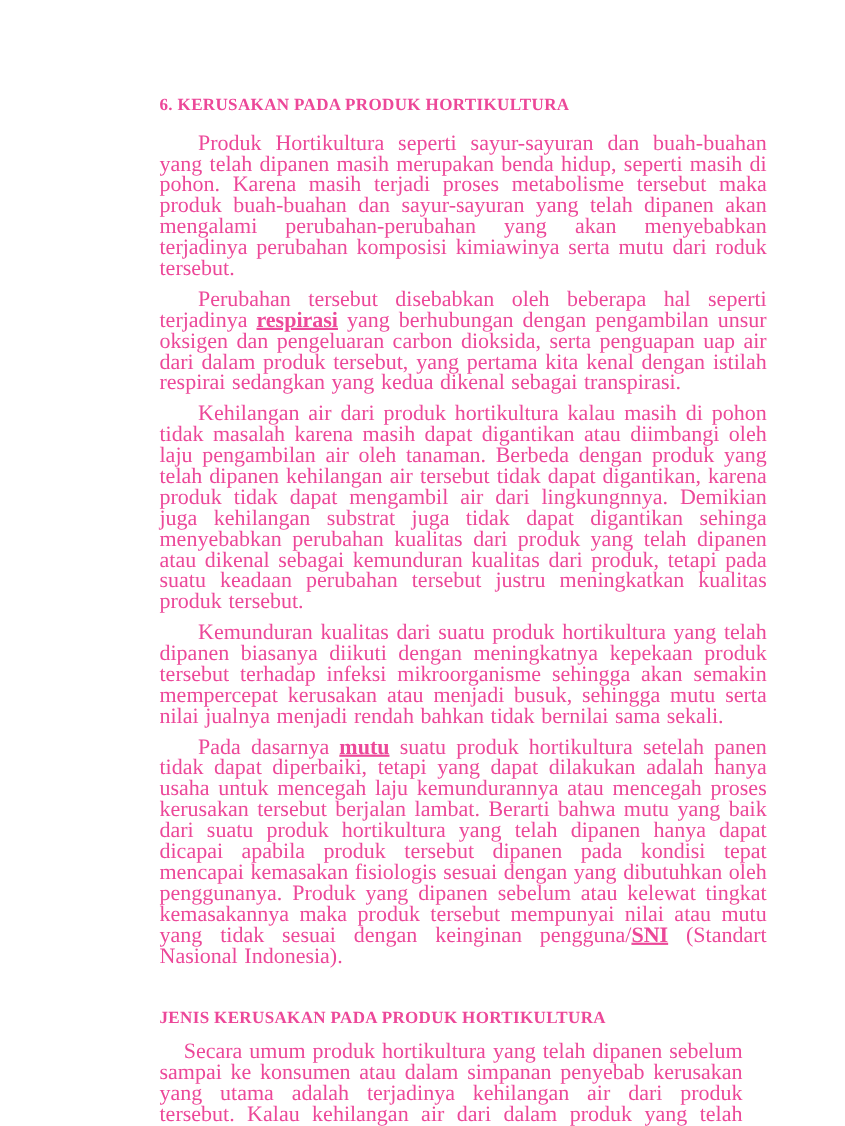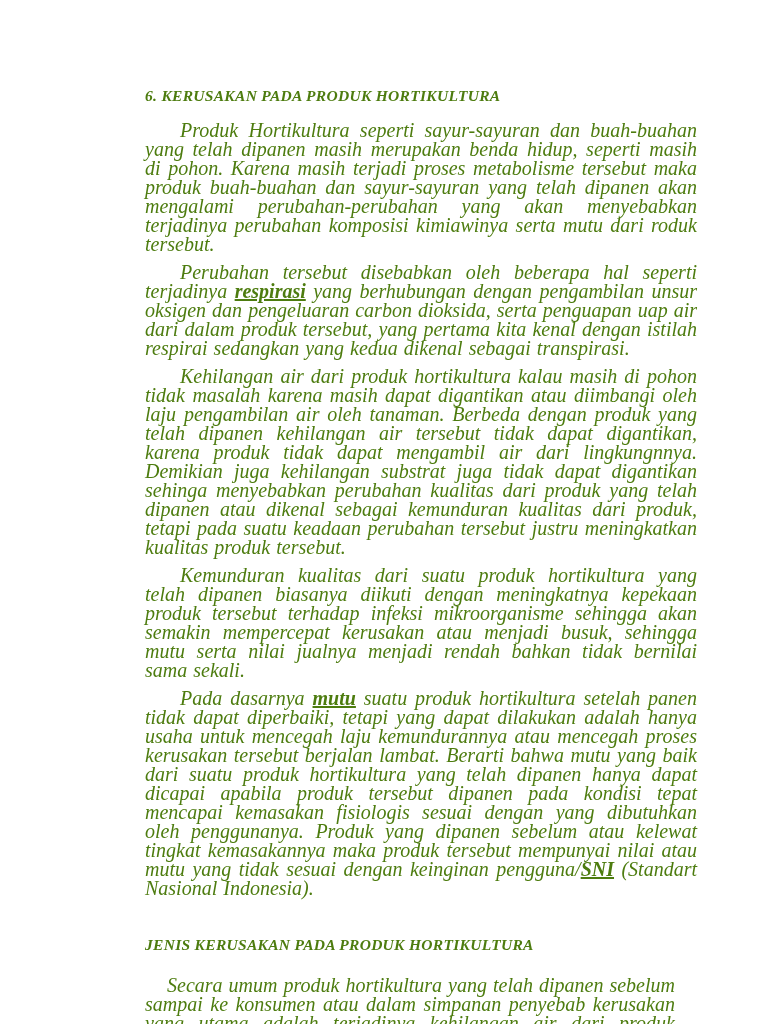--- a/index.html
+++ b/index.html
@@ -19,21 +19,21 @@
     overflow: hidden;
   }
   .doc-heading {
     font-size: 15.5px;
     font-weight: bold;
     letter-spacing: 0.3px;
     line-height: 18px;
     margin: 0 0 16px 0;
   }
   .section-heading {
-    margin: 38px 0 22px 0;
+    margin: 38px 0 12px 0;
   }
   p.body-para {
     font-size: 20px;
     line-height: 19px;
     text-align: justify;
     text-indent: 35px;
     margin: 0 0 9px 0;
     word-spacing: 1px;
   }
   .subheading {
@@ -45,21 +45,21 @@
     margin-right: 22px;
     text-indent: 22px;
     margin-bottom: 0;
   }
   .b { font-weight: bold; margin-top: 40px; }
   .u { text-decoration: underline; }
 </style>
 </head>
 <body>
 
-<div class="page" style="background: rgb(255, 255, 255); color: #4d7c0f; font-style: italic;">
+<div class="page" style="background: rgb(255, 255, 255); color: #ec4899;">
 
   <h1 class="doc-heading">6. KERUSAKAN PADA PRODUK HORTIKULTURA</h1>
 
   <p class="body-para"><span>Produk Hortikultura seperti sayur-sayuran dan buah-buahan yang telah dipanen masih merupakan benda hidup, seperti masih di pohon. Karena masih terjadi proses metabolisme tersebut maka produk buah-buahan dan sayur-sayuran yang telah dipanen akan mengalami perubahan-perubahan yang akan menyebabkan terjadinya perubahan komposisi kimiawinya serta mutu dari roduk tersebut.</span></p>
 
   <p class="body-para"><span>Perubahan tersebut disebabkan oleh beberapa hal seperti terjadinya </span><span class="b u">respirasi</span><span> yang berhubungan dengan pengambilan unsur oksigen dan pengeluaran carbon dioksida, serta penguapan uap air dari dalam produk tersebut, yang pertama kita kenal dengan istilah respirai sedangkan yang kedua dikenal sebagai transpirasi.</span></p>
 
   <p class="body-para"><span>Kehilangan air dari produk hortikultura kalau masih di pohon tidak masalah karena masih dapat digantikan atau diimbangi oleh laju pengambilan air oleh tanaman. Berbeda dengan produk yang telah dipanen kehilangan air tersebut tidak dapat digantikan, karena produk tidak dapat mengambil air dari lingkungnnya. Demikian juga kehilangan substrat juga tidak dapat digantikan sehinga menyebabkan perubahan kualitas dari produk yang telah dipanen atau dikenal sebagai kemunduran kualitas dari produk, tetapi pada suatu keadaan perubahan tersebut justru meningkatkan kualitas produk tersebut.</span></p>
 
   <p class="body-para"><span>Kemunduran kualitas dari suatu produk hortikultura yang telah dipanen biasanya diikuti dengan meningkatnya kepekaan produk tersebut terhadap infeksi mikroorganisme sehingga akan semakin mempercepat kerusakan atau menjadi busuk, sehingga mutu serta nilai jualnya menjadi rendah bahkan tidak bernilai sama sekali.</span></p>

